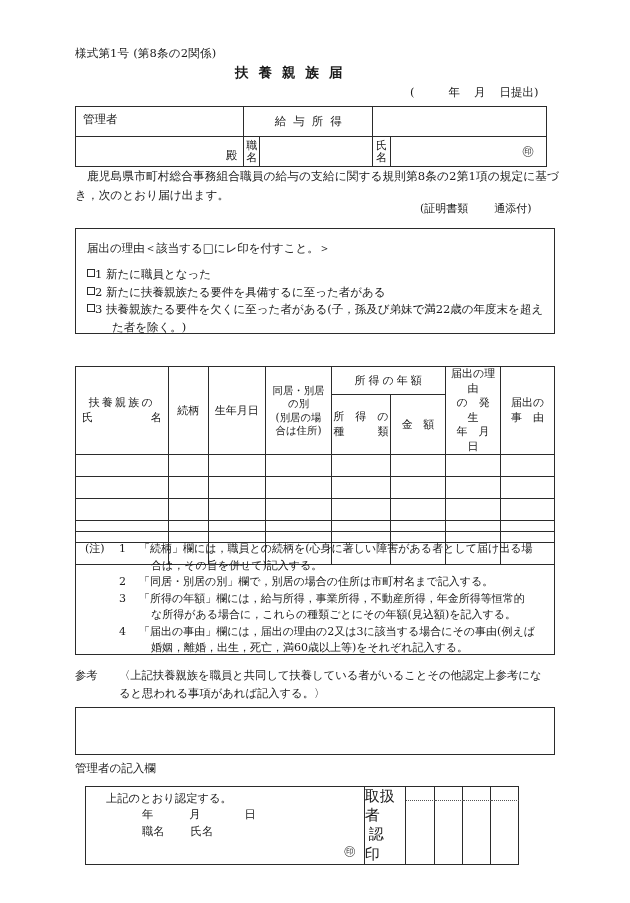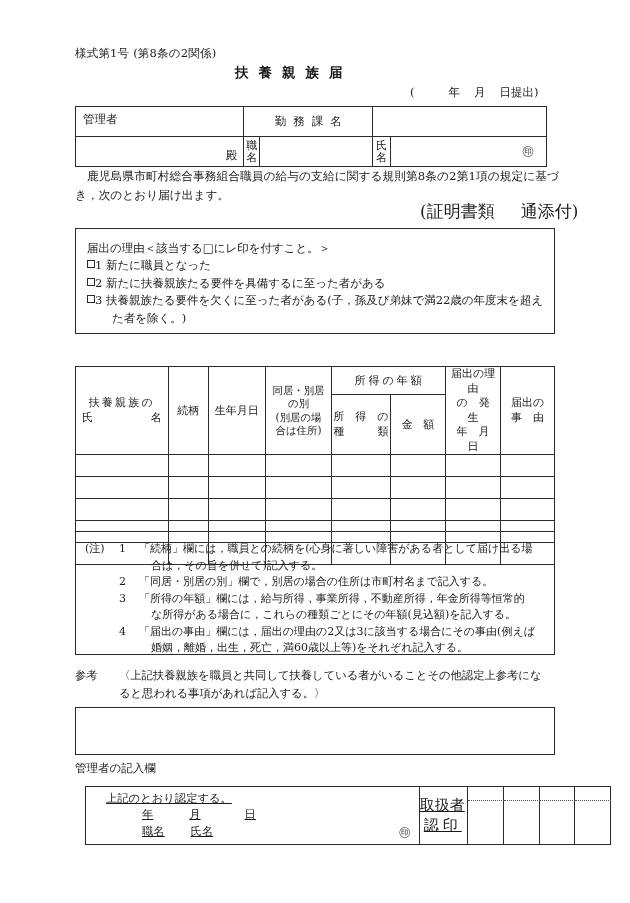--- a/index.html
+++ b/index.html
@@ -94,38 +94,38 @@
     position:absolute;
     left:75px; top:167px;
     width:484px;
     font-size:11.7px;
     line-height:1.62;
     text-align:justify;
   }
   .para .indent{display:inline-block;width:12px;}
   .cert-line{
     left:420px; top:203px;
-    font-size:17px;
+    font-size:11px;
   }
   .cert-line .gap{display:inline-block;width:26px;}
 
   
   .reason-box{
     position:absolute;
     left:75px; top:228px;
     width:480px; height:106px;
     border:1px solid #2b2b2b;
     box-sizing:border-box;
   }
   .reason-inner{
     padding:11px 10px 0 11px;
     font-size:11.5px;
     line-height:1.52;
   }
-  .reason-head{margin-bottom:0;}
+  .reason-head{margin-bottom:9px;}
   .reason-item{display:flex; align-items:flex-start;}
   .chk{
     display:inline-block;
     width:8px; height:8px;
     border:1px solid #2b2b2b;
     margin-top:3px;
     margin-right:0px;
     flex:0 0 auto;
     box-sizing:border-box;
   }
@@ -227,24 +227,23 @@
   }
 
   
   .admin-label{
     left:75px; top:763px;
     font-size:11.5px;
   }
   .admin-table{
     position:absolute;
     left:85px; top:786px;
-    width:526px;
+    width:434px;
     border-collapse:collapse;
     font-size:11.3px;
-    text-decoration:underline;
   }
   .admin-table td{
     border:1px solid #2b2b2b;
     padding:0;
     vertical-align:middle;
   }
   .admin-cert{
     width:290px;
     height:50px;
     padding:4px 8px 3px 10px !important;
@@ -291,21 +290,21 @@
   <div class="t doc-title">扶養親族届</div>
 
   <div class="t submit-date">
     <span>(</span><span class="sp1"></span><span>年</span><span class="sp2"></span><span>月</span><span class="sp3"></span><span>日提出)</span>
   </div>
 
   <table class="hdr-table">
     <tbody>
         <tr>
       <td class="cell-kanrisha"><span>管理者</span></td>
-      <td class="cell-kinmu" colspan="2"><span>勤務課名</span></td>
+      <td class="cell-kinmu" colspan="2"><span>給与所得</span></td>
       <td class="cell-kinmu-blank" colspan="2"><span></span></td>
     </tr>
     <tr>
       <td class="cell-dono"><span>殿</span></td>
       <td class="vlabel">
         <div>職</div>
         <div>名</div>
       </td>
       <td class="cell-shokumei-blank"><span></span></td>
       <td class="vlabel">

